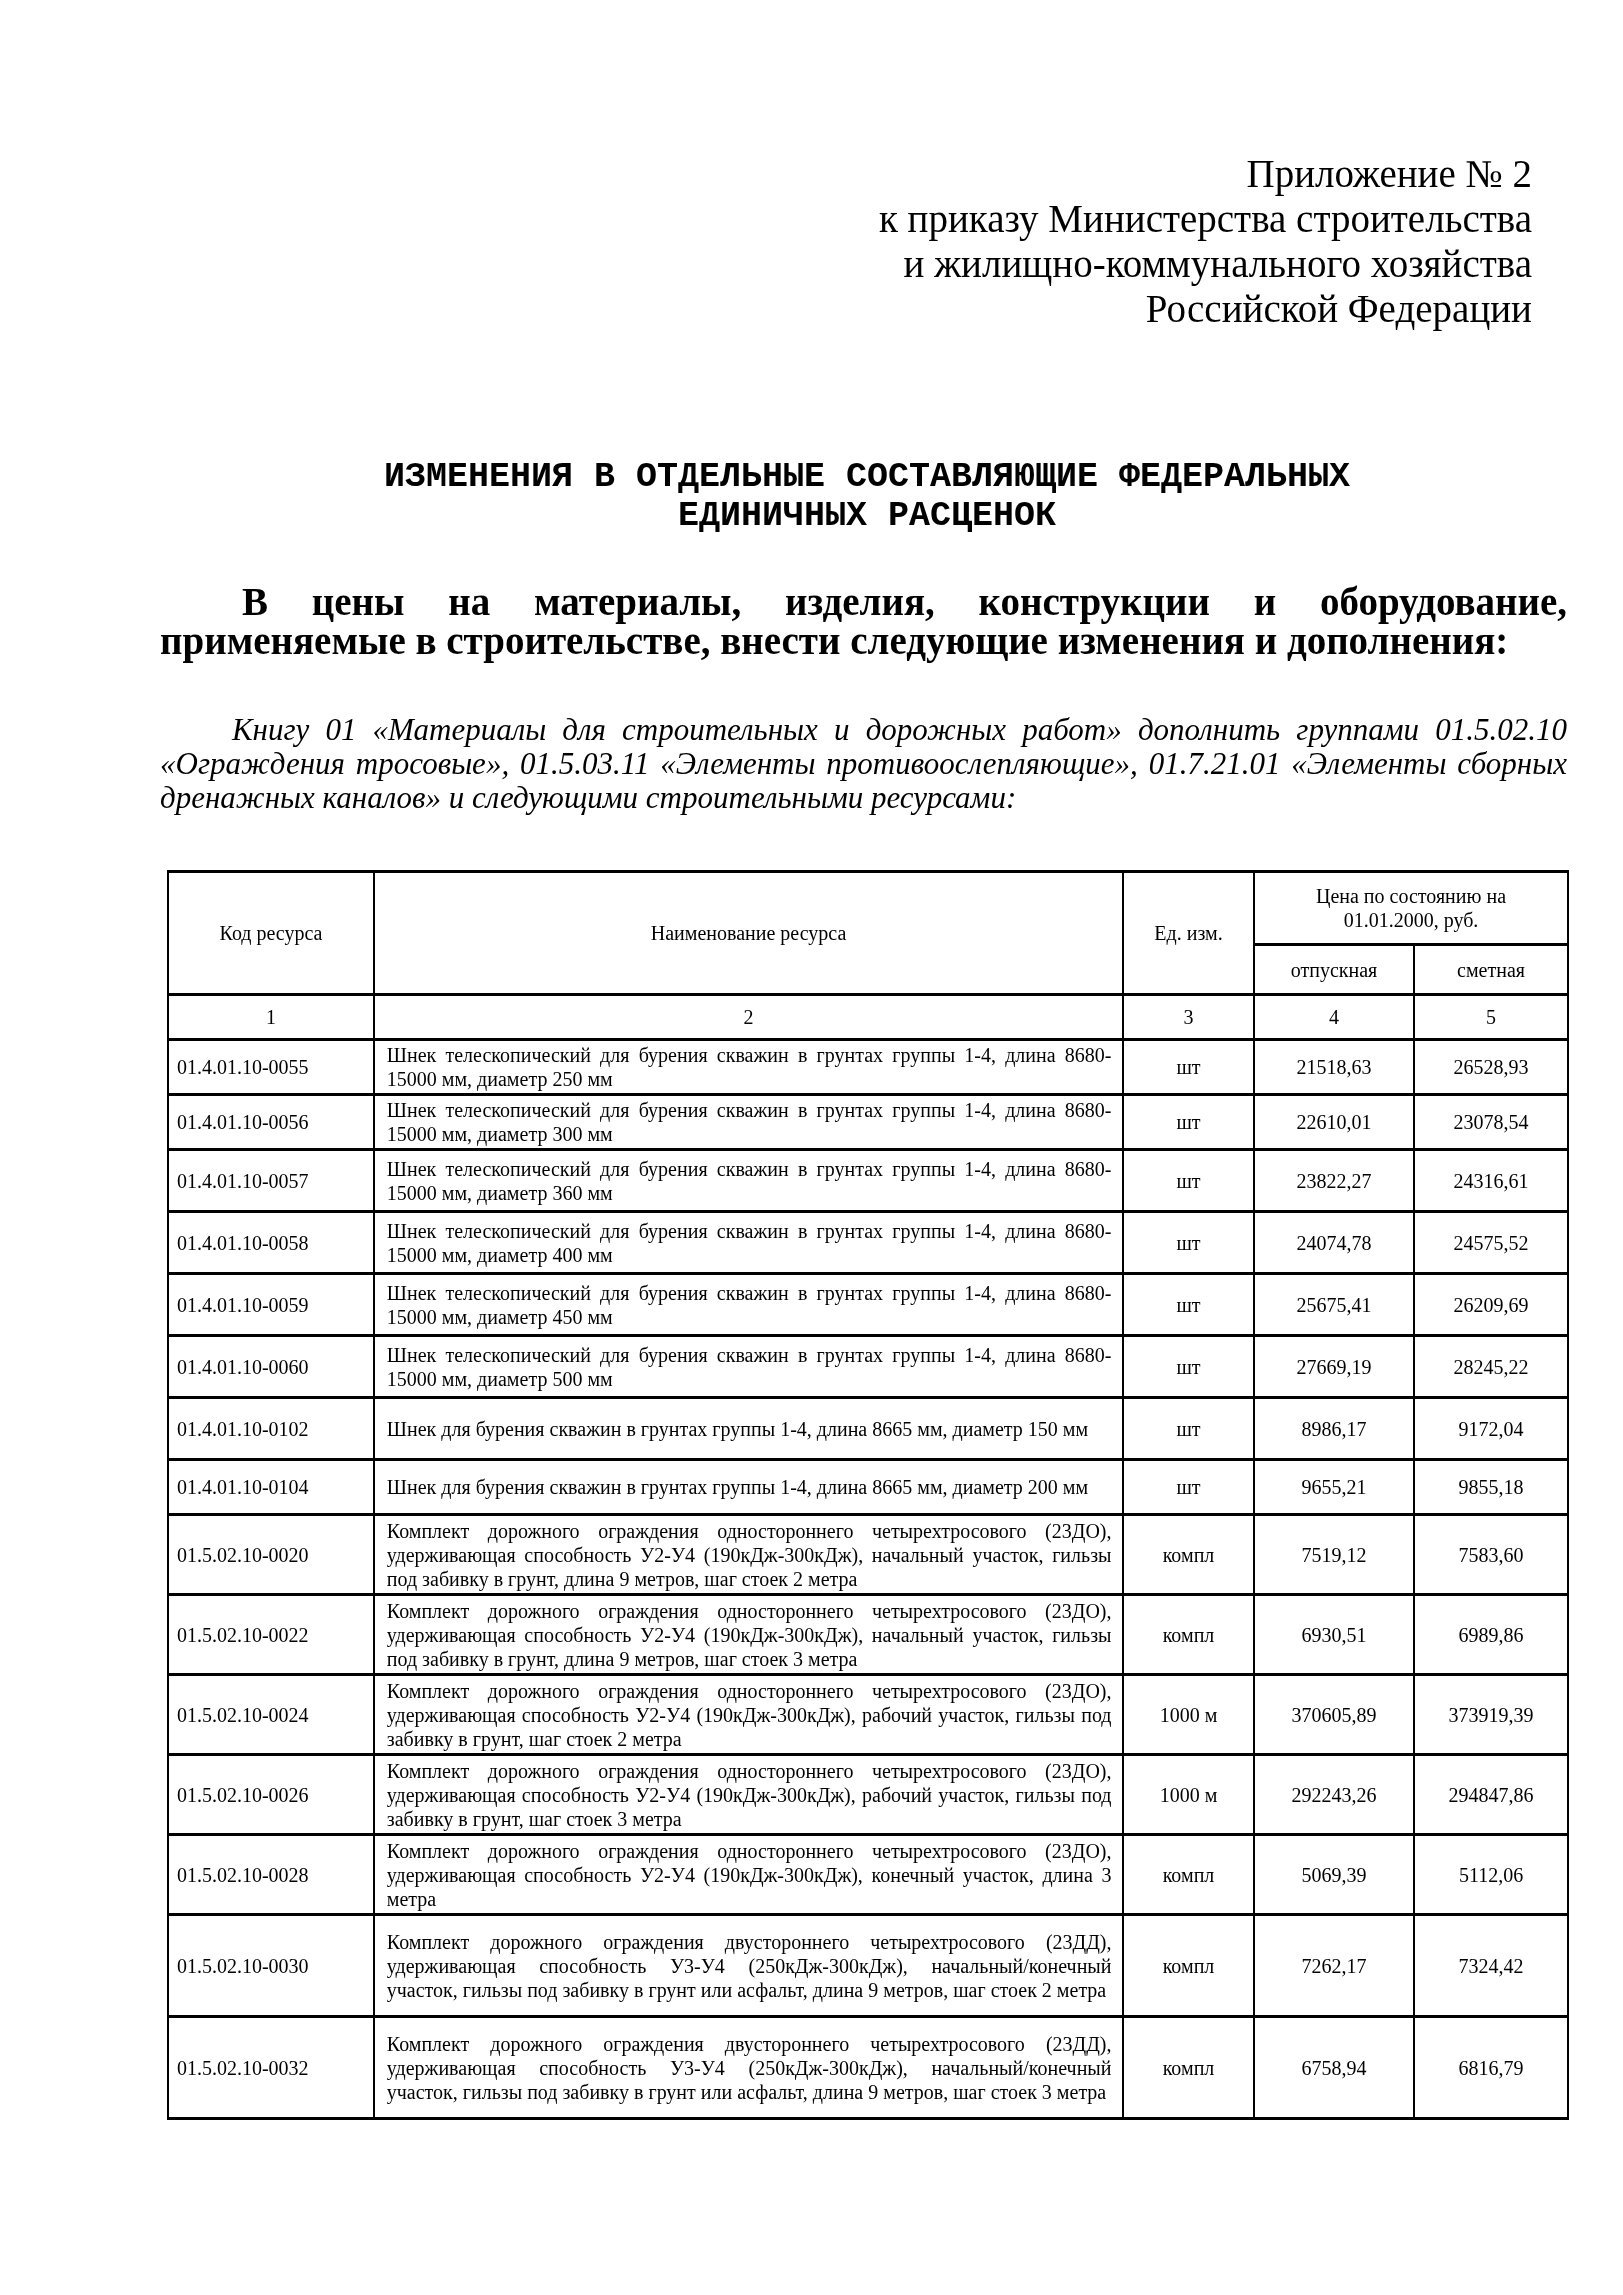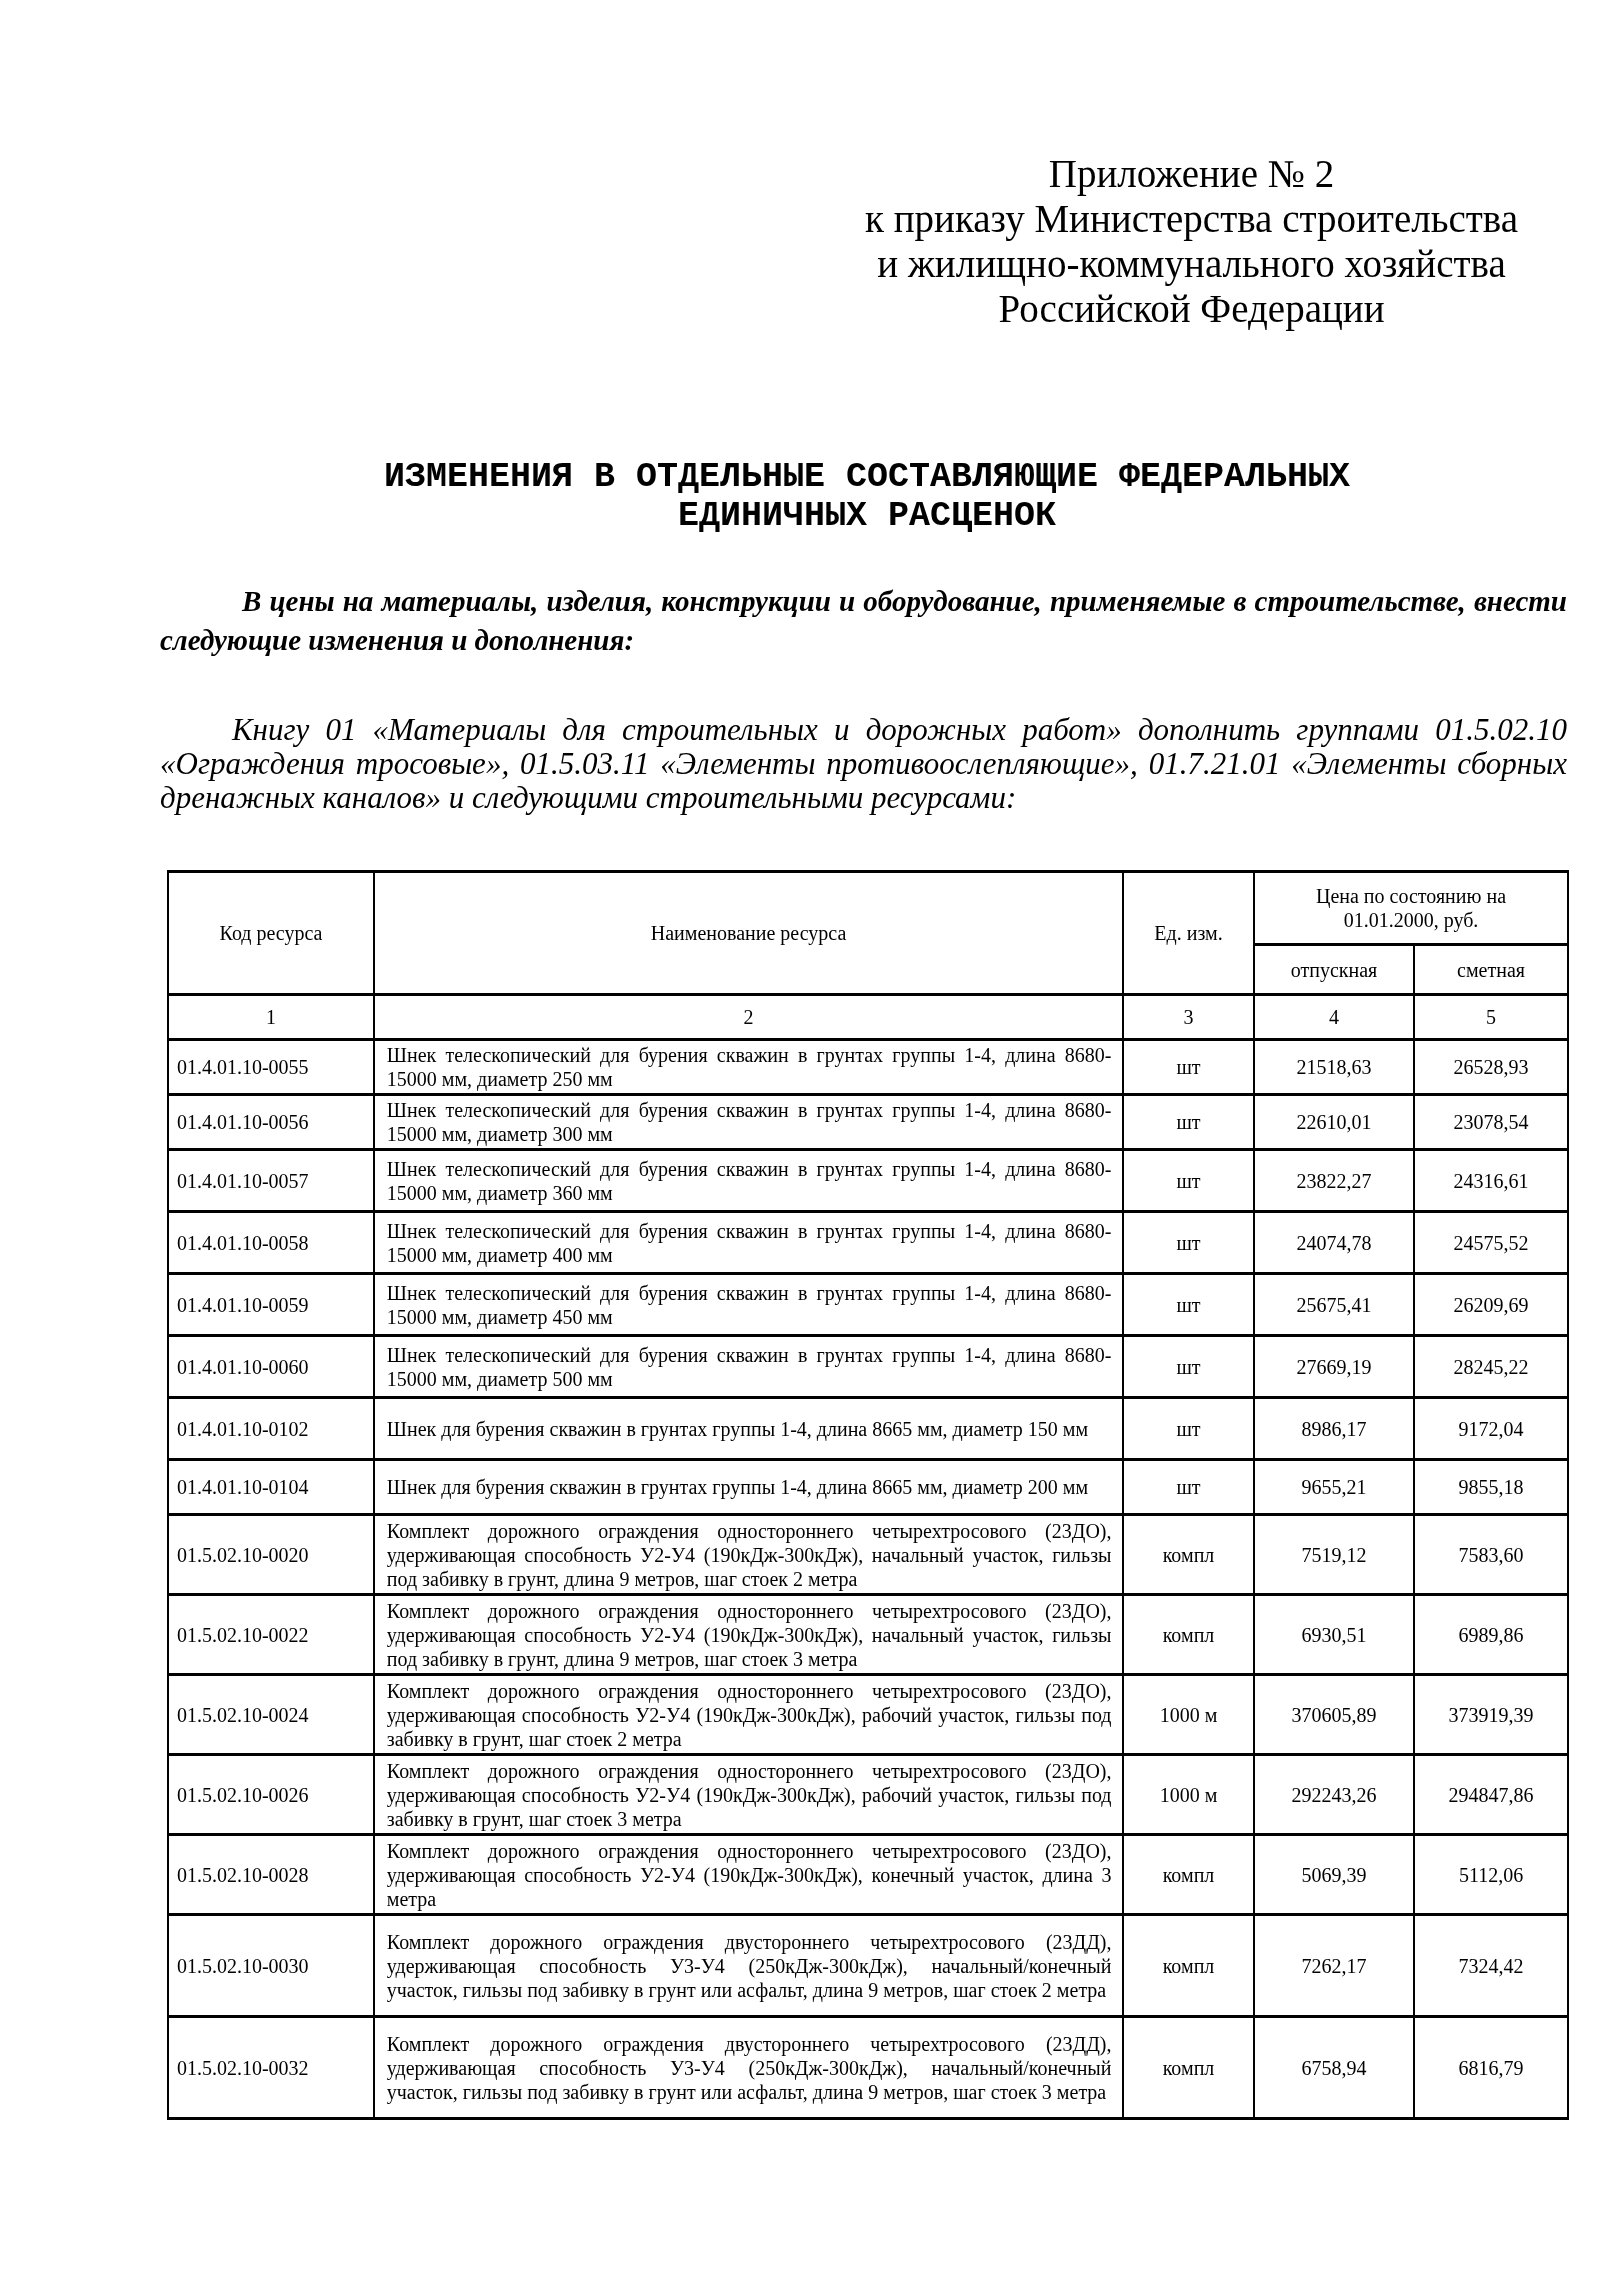--- a/index.html
+++ b/index.html
@@ -2,30 +2,30 @@
 <html style="font-size:10.5px"><head>
 <meta charset="utf-8">
 <style>
   html, body { margin: 0; padding: 0; background: #ffffff; }
   body {
     width: 1623px; height: 2295px; position: relative; overflow: hidden;
     font-family: "Liberation Serif", "DejaVu Serif", serif; color: #000;
   }
   .appendix {
     position: absolute; left: 851px; top: 151px; width: 681px;
-    text-align: center; font-size: 39px; line-height: 45px;
+    text-align: right; font-size: 39px; line-height: 45px;
   }
   .appendix .u { text-decoration: underline; text-underline-offset: 5.2px; text-decoration-thickness: 2.6px; white-space: pre; }
   .title {
     position: absolute; left: 167px; top: 458px; width: 1400px;
     text-align: center; font-weight: bold; font-size: 35px; line-height: 39px; font-family: Liberation Mono, monospace;
   }
   .intro {
     position: absolute; left: 160px; top: 582px; width: 1407px;
-    font-weight: bold; font-style: italic; font-size: 29px; line-height: 39px;
+    font-weight: bold; font-size: 39px; line-height: 39px;
     text-align: justify; text-align-last: left; text-indent: 82px;
   }
   .para {
     position: absolute; left: 160px; top: 713px; width: 1407px;
     font-style: italic; font-size: 31px; line-height: 34px;
     text-align: justify; text-indent: 72px;
   }
   table.res {
     position: absolute; left: 167px; top: 870px; width: 1400px;
     border-collapse: collapse; table-layout: fixed;

